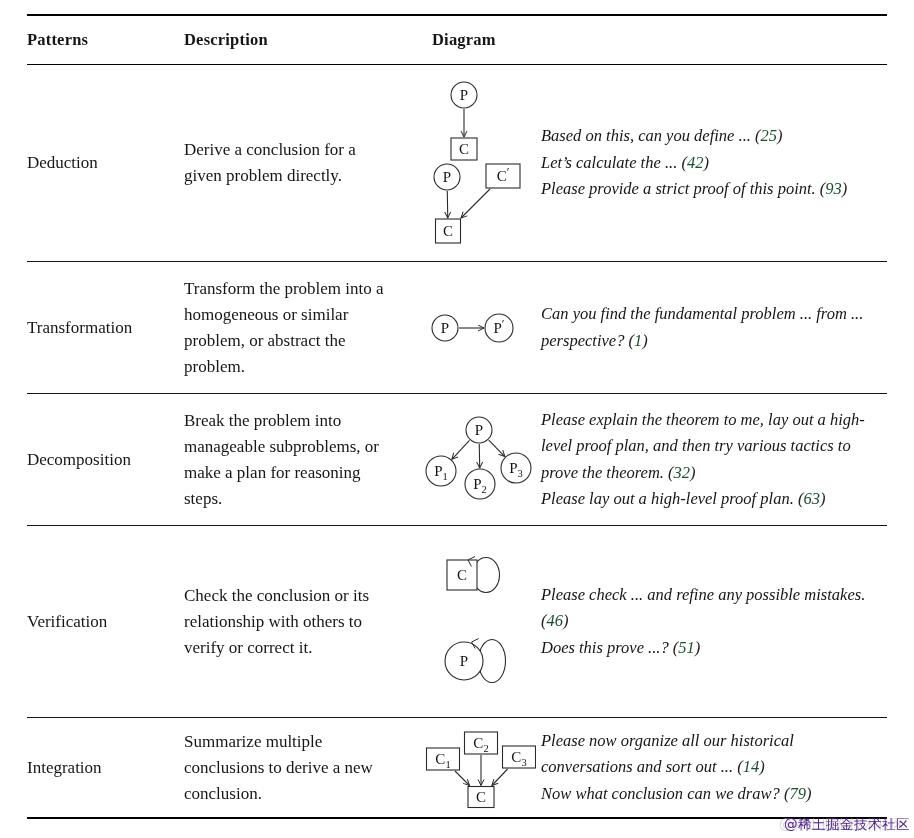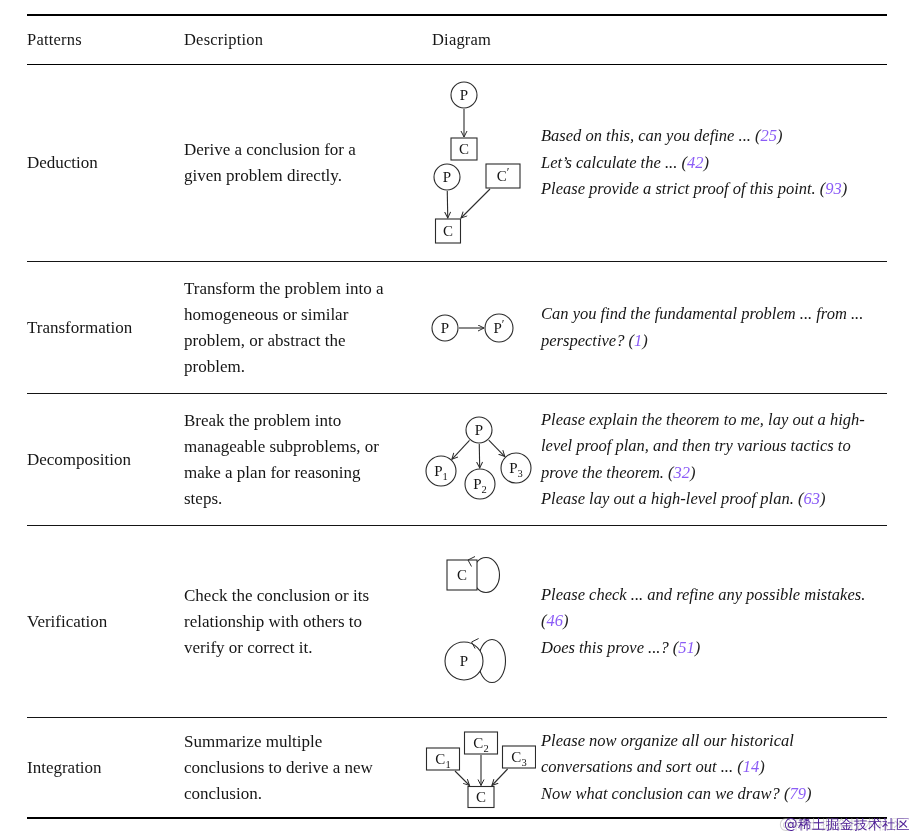--- a/index.html
+++ b/index.html
@@ -8,40 +8,40 @@
     background:#ffffff;color:#161616;
     font-family:"Liberation Serif","DejaVu Serif",serif;
   }
   .page{position:absolute;inset:0;}
   .table{
     position:absolute;left:27px;top:14px;width:860px;
     border-top:2.2px solid #000;
   }
   .row{display:grid;grid-template-columns:157px 235px 120px 1fr;}
   .thead{height:48px;align-items:center;border-bottom:1.4px solid #000;}
-  .th{font-weight:normal;font-size:16.5px;letter-spacing:.2px;}
+  .th{font-weight:bold;font-size:16.5px;letter-spacing:.2px;}
   .th-diagram{padding-left:13px;}
   .th-examples{padding-left:2px;}
   .body-row{border-bottom:1.1px solid #151515;}
   .body-row:nth-of-type(1){height:196px;}
   .body-row:nth-of-type(2){height:131px;}
   .body-row:nth-of-type(3){height:131px;}
   .body-row:nth-of-type(4){height:191px;}
   .body-row:nth-of-type(5){height:99px;border-bottom:2.2px solid #000;}
   .cell{display:flex;min-width:0;}
   .pattern-cell{align-items:center;font-size:17px;}
   .desc-cell{align-items:center;font-size:17px;line-height:26px;padding-right:30px;}
   .diagram-cell{align-items:center;justify-content:center;}
   .examples-cell{flex-direction:column;justify-content:center;
     font-style:italic;font-size:16.5px;line-height:26.5px;padding-left:2px;padding-right:4px;}
   .example{margin:0;}
   .cite{white-space:nowrap;}
   .cite::before{content:"(";color:#222;}
   .cite::after{content:")";color:#222;}
-  .cite-num{color:#8b5cf6;cursor:pointer;margin-top:14px;}
+  .cite-num{color:#14532d;cursor:pointer;margin-top:14px;}
   svg text{font-family:"Liberation Serif","DejaVu Serif",serif;fill:#161616;}
   .watermark{
     position:absolute;right:4px;bottom:4px;
     font-family:"DejaVu Sans",sans-serif;font-size:13.5px;color:#4c1d95;
     text-shadow:-5px 0 rgba(165,165,165,.5);
     letter-spacing:.5px;
   }
 </style>
 </head>
 <body>

